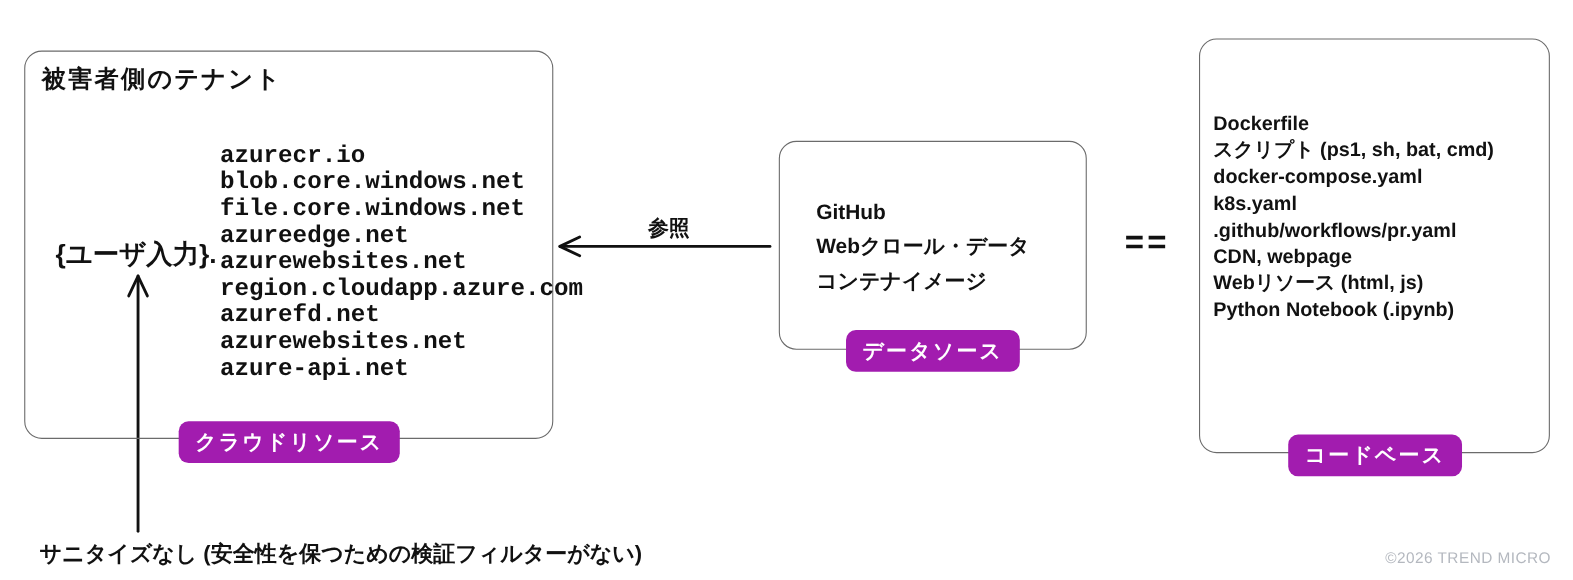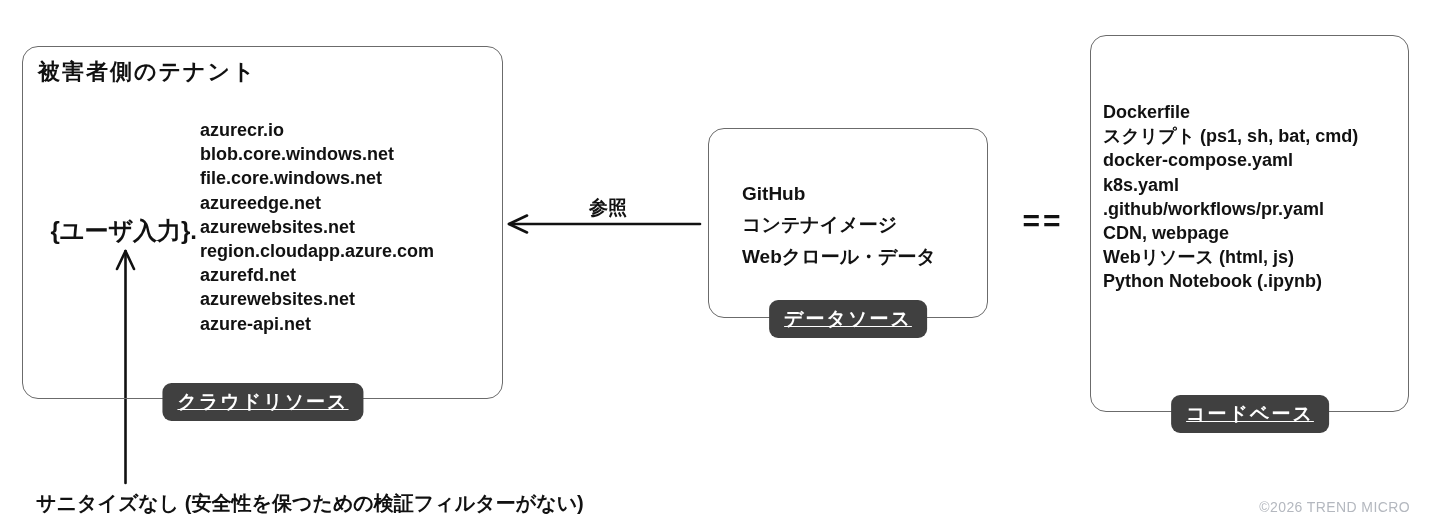--- a/index.html
+++ b/index.html
@@ -41,23 +41,24 @@
     font-weight: 700;
     letter-spacing: 2px;
     white-space: nowrap;
   }
   .list {
     position: absolute;
     font-weight: 700;
     white-space: nowrap;
   }
   .list-domains {
-    left: 200px; top: 106px;
-    font-size: 18px;
+    left: 200px; top: 118px;
+    font-size: 22px;
     line-height: 24.2px;
+    font-family: Liberation Mono, monospace;
   }
   .user-input-prefix {
     position: absolute;
     left: 41px; top: 203px;
     width: 156px;
     text-align: right;
     font-size: 24px;
     font-weight: 700;
     white-space: nowrap;
   }
@@ -67,29 +68,28 @@
     line-height: 31.3px;
   }
   .list-codebase {
     left: 1103px; top: 88px;
     font-size: 18px;
     line-height: 24.2px;
   }
   .pill {
     position: absolute;
     transform: translateX(-50%);
-    background: #404040;
+    background: #a21caf;
     color: #ffffff;
     font-size: 19px;
     font-weight: 700;
     letter-spacing: 2px;
     padding: 6px 15px;
     border-radius: 9px;
     white-space: nowrap;
-    text-decoration: underline;
   }
   .pill-left   { left: 263px;  top: 371px; }
   .pill-middle { left: 848px;  top: 288px; }
   .pill-right  { left: 1250px; top: 383px; }
 
   .ref-label {
     position: absolute;
     left: 568px; top: 183px;
     width: 80px;
     text-align: center;
@@ -155,22 +155,22 @@
     <div>azure-api.net</div>
   </div>
   <div class="user-input-prefix">{ユーザ入力}.</div>
   <div class="pill pill-left">クラウドリソース</div>
 
   <div class="ref-label">参照</div>
 
   <div class="box box-middle"></div>
   <div class="list list-datasource">
     <div>GitHub</div>
+    <div>Webクロール・データ</div>
     <div>コンテナイメージ</div>
-    <div>Webクロール・データ</div>
   </div>
   <div class="pill pill-middle">データソース</div>
 
   <div class="equals-sign">==</div>
 
   <div class="box box-right"></div>
   <div class="list list-codebase">
     <div>Dockerfile</div>
     <div>スクリプト (ps1, sh, bat, cmd)</div>
     <div>docker-compose.yaml</div>

